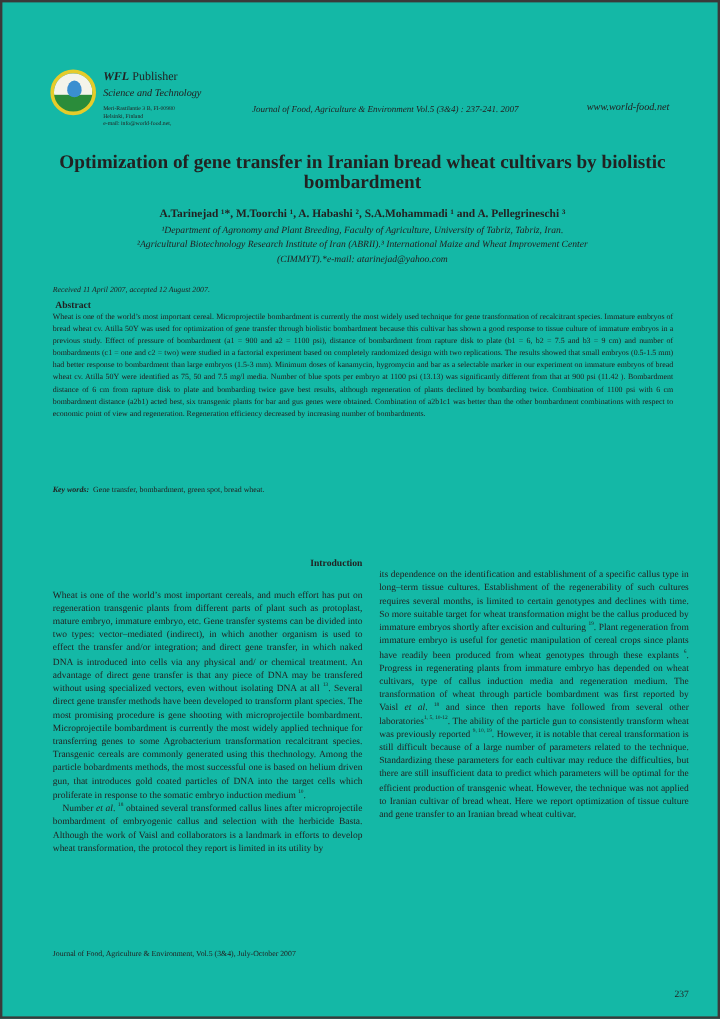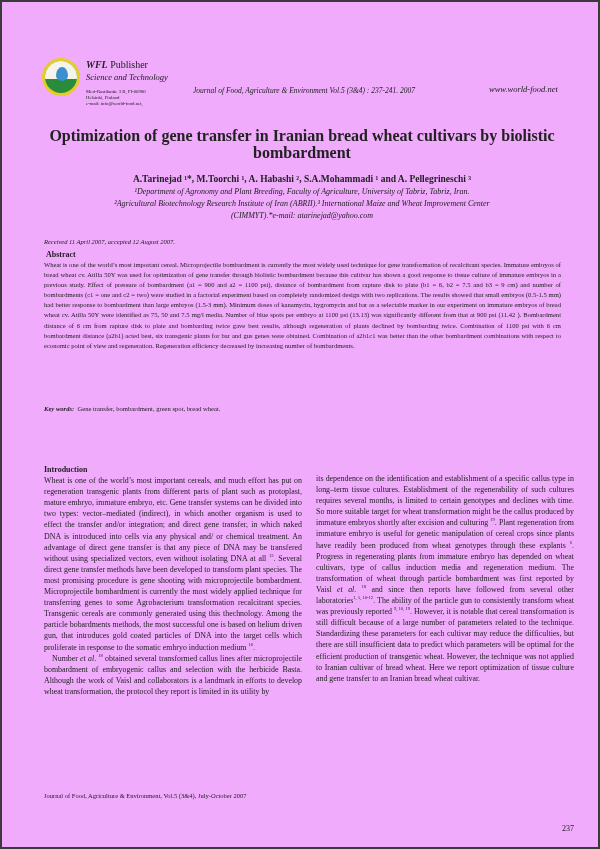--- a/index.html
+++ b/index.html
@@ -6,41 +6,41 @@
   body {
     width: 600px; height: 849px;
     background: #3a3a3a;
     font-family: "Liberation Serif", "DejaVu Serif", serif;
     color: #222;
     overflow: hidden;
   }
   .page {
     position: absolute; left: 2px; top: 2px;
     width: 596px; height: 845px;
-    background: #f0abfc;
+    background: #14b8a6;
   }
   .abs { position: absolute; }
   .logo {
     left: 40px; top: 56px; width: 38px; height: 38px;
     border-radius: 50%;
     background: #2a8c3a;
     border: 3px solid #e6cc2a;
     box-sizing: border-box;
     overflow: hidden;
   }
   .logo .sky { position: absolute; left: 0; top: 0; width: 100%; height: 55%; background: #f4f4ea; }
   .logo .drop {
     position: absolute; left: 11px; top: 6px; width: 12px; height: 14px;
     background: #3a8fd0; border-radius: 50% 50% 50% 50% / 60% 60% 40% 40%;
   }
   .pub-name { left: 84px; top: 57px; font-size: 10px; font-weight: bold; font-style: italic; }
   .pub-name .rest { font-weight: normal; font-style: normal; }
   .pub-sub { left: 84px; top: 70px; font-size: 8.5px; font-style: italic; text-align: center; }
   .pub-addr { left: 84px; top: 87px; font-size: 4.8px; line-height: 6.2px; }
-  .journal-head { left: 191px; top: 84px; font-size: 7.5px; font-style: italic; }
+  .journal-head { left: 208px; top: 84px; font-size: 7.5px; font-style: italic; }
   .site { left: 487px; top: 82px; font-size: 8.5px; font-style: italic; text-align: center; }
   .title {
     left: 40px; top: 125px; width: 520px; text-align: center;
     font-size: 16px; font-weight: bold; line-height: 17px;
   }
   .authors {
     left: 40px; top: 172px; width: 520px; text-align: center;
     font-size: 9.5px; font-weight: bold;
   }
   .affil {
@@ -55,21 +55,21 @@
   }
   .keywords { left: 42px; top: 403px; font-size: 6.6px; }
   .keywords b { font-style: italic; }
   .col {
     top: 462px; width: 258px;
     font-size: 7.9px; line-height: 11.1px; text-align: justify;
   }
   .col p { margin: 0; }
   .col-left { left: 42px; }
   .col-right { left: 314px; top: 471px; }
-  .intro-h { text-align: left; font-weight: bold; font-size: 8px; margin-bottom: 0; }
+  .intro-h { text-align: right; font-weight: bold; font-size: 8px; margin-bottom: 15px; }
   .indent { text-indent: 8px; }
   sup { font-size: 4.5px; vertical-align: 4px; line-height: 0; }
   .footer { left: 42px; top: 790px; font-size: 6.5px; }
   .pageno { left: 560px; top: 822px; font-size: 8px; }
 </style>
 </head>
 <body>
 
 <div class="page">
 

